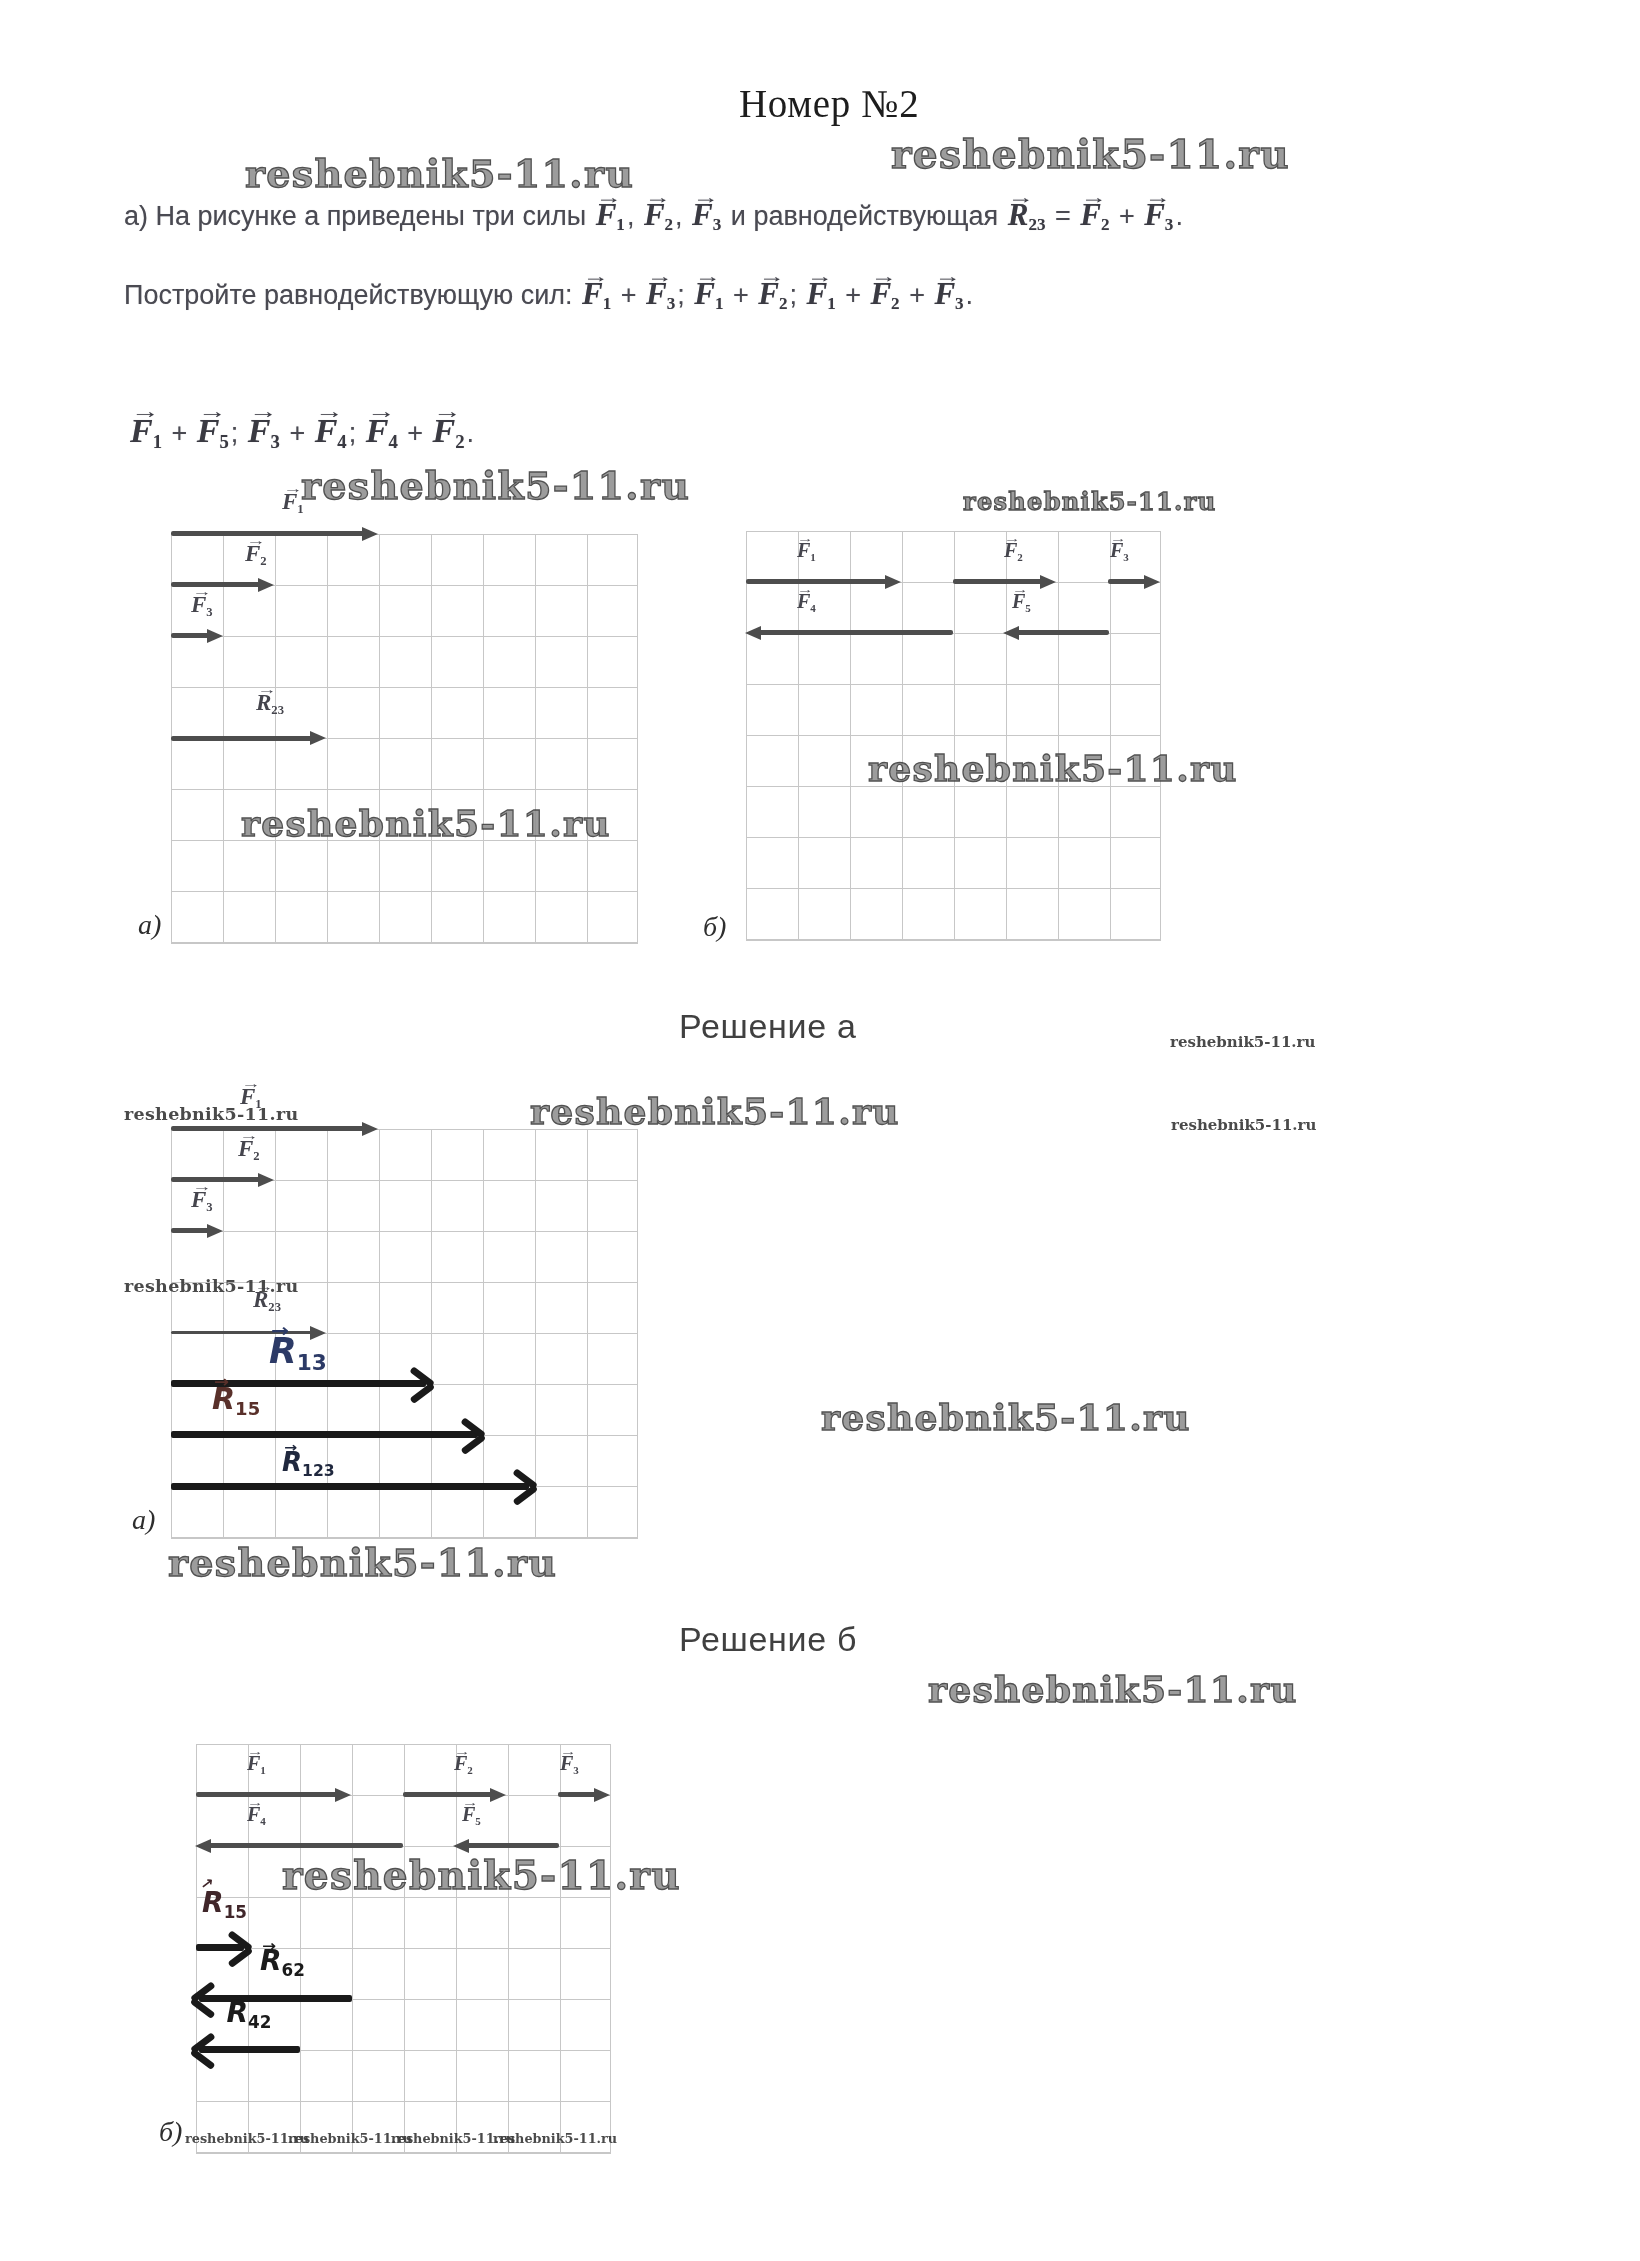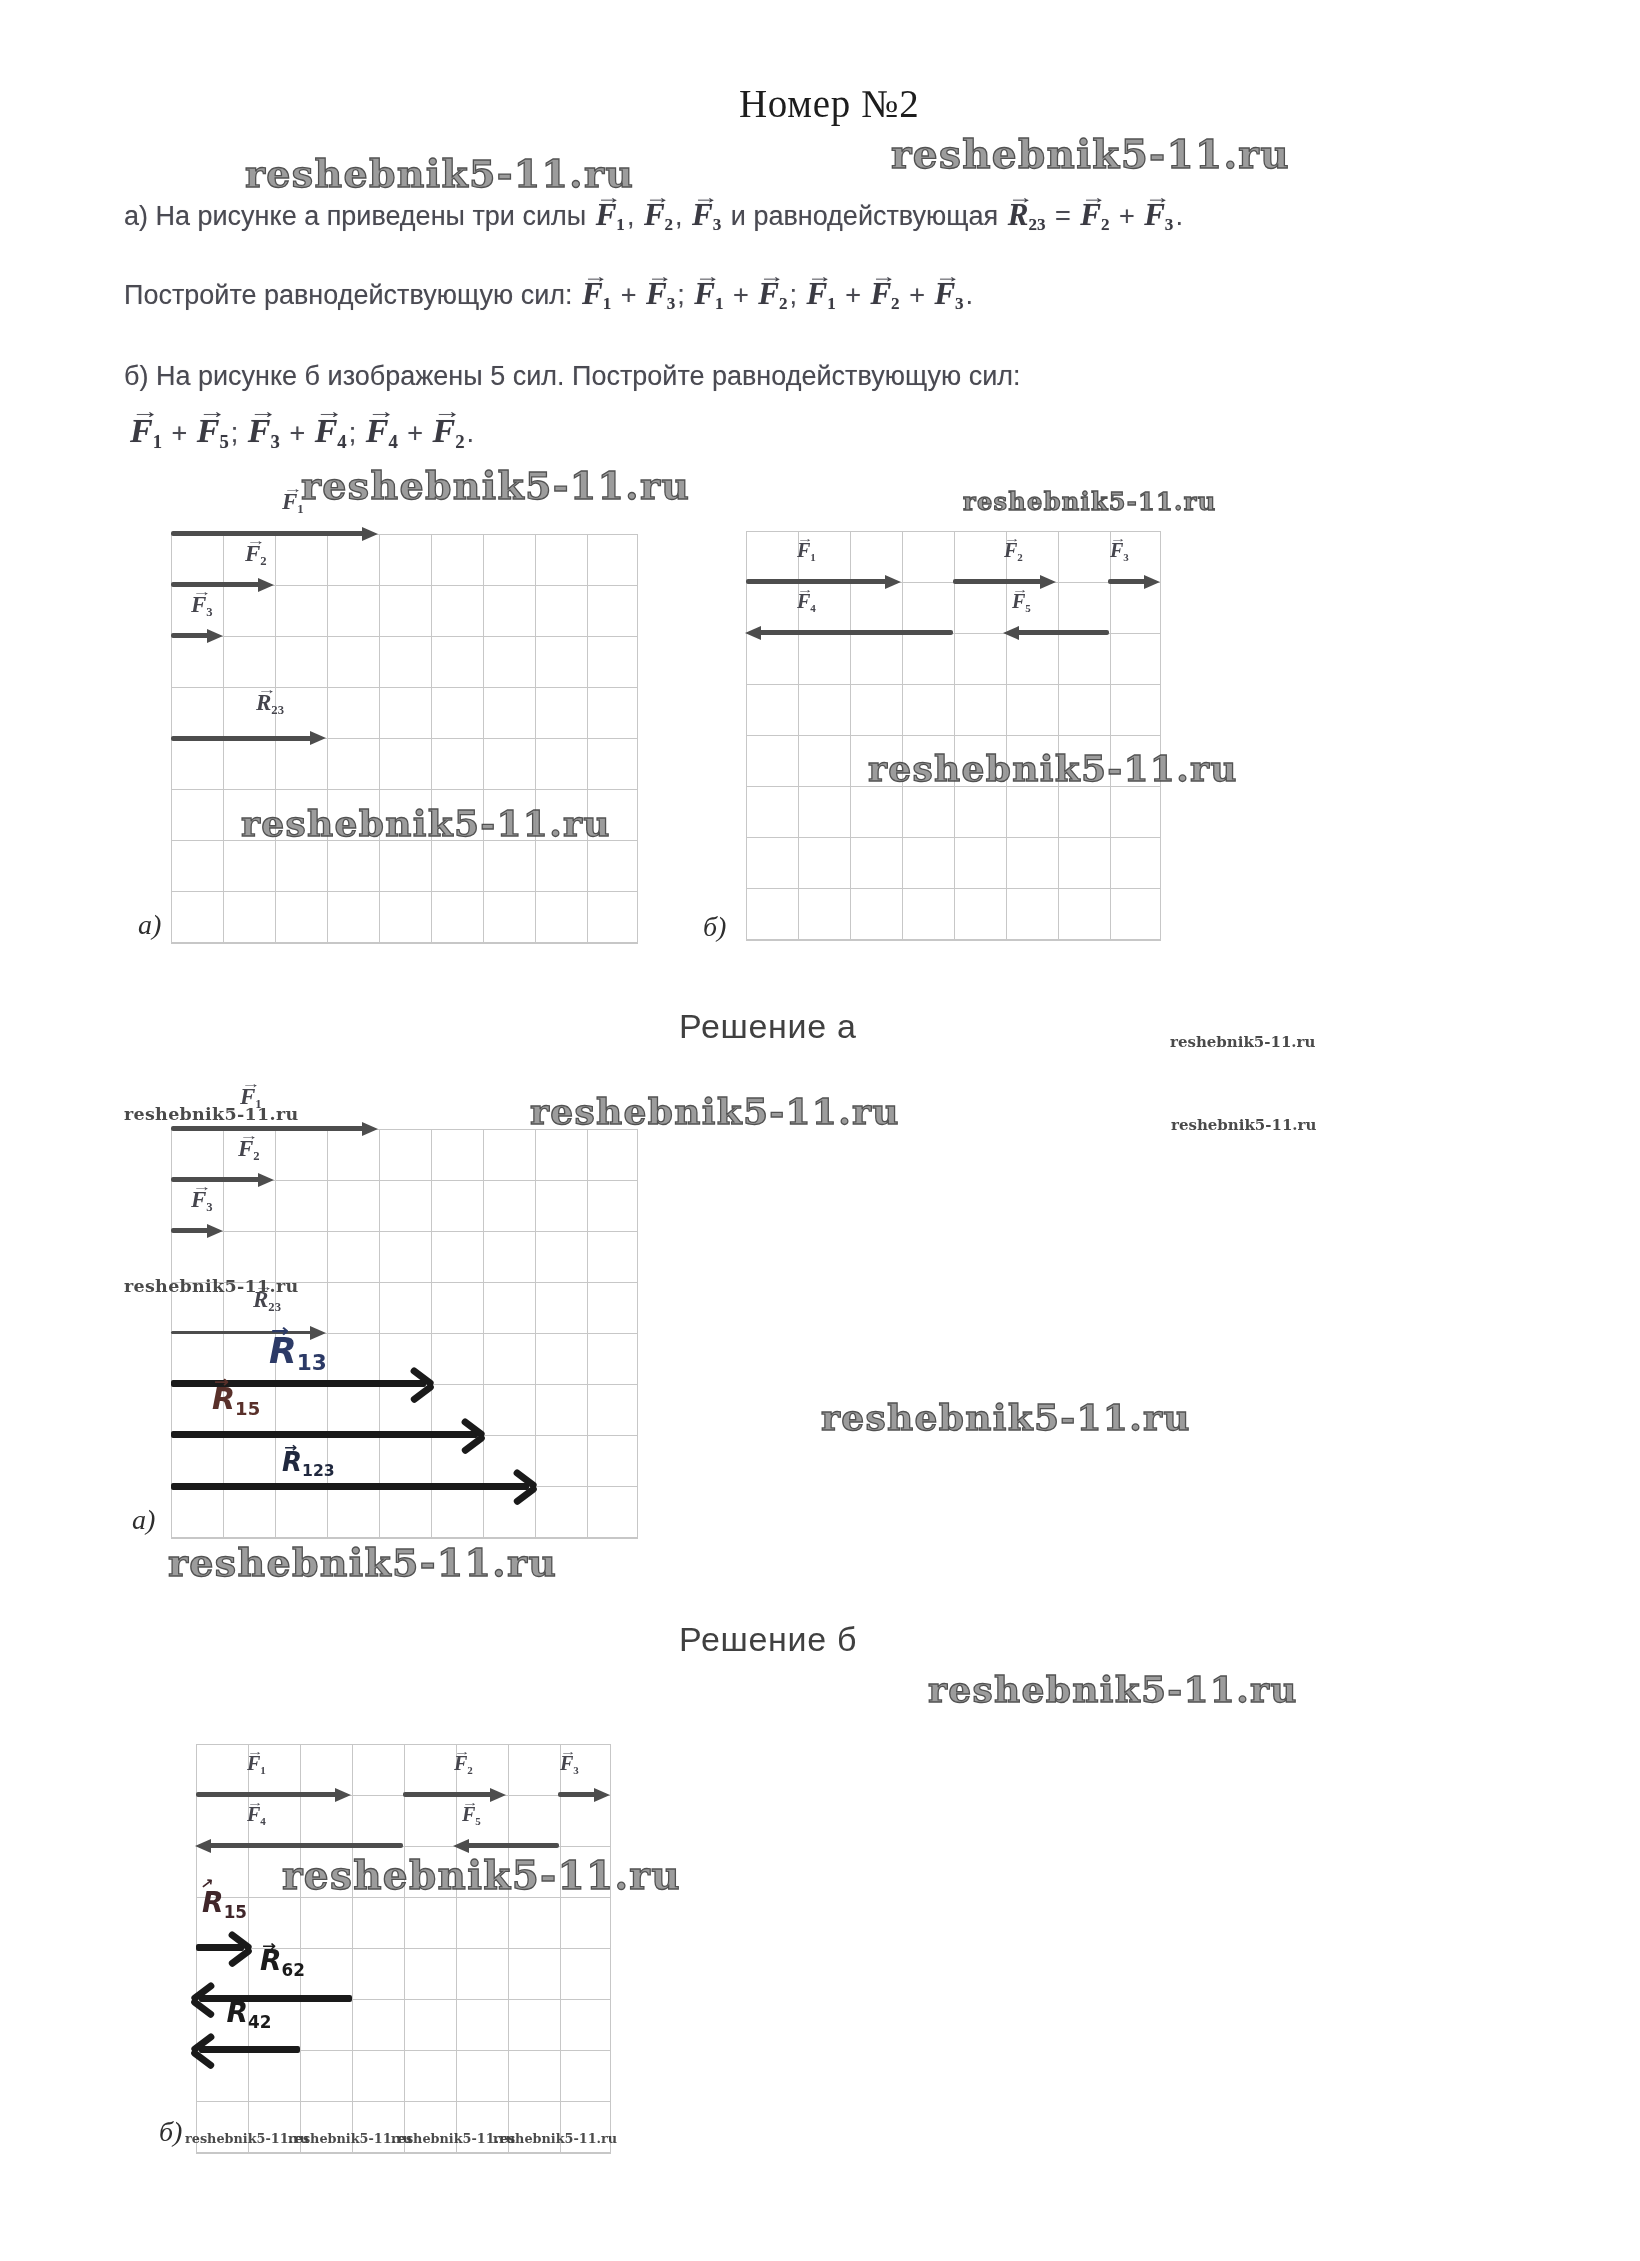--- a/index.html
+++ b/index.html
@@ -43,21 +43,20 @@
   .wm-small{color:#3b3b3b;opacity:.92;letter-spacing:0.3px;}
 </style>
 </head>
 <body>
 
 <div class="page">
   <div class="doc-title">Номер №2</div>
 
   <div class="pline" style="left:124px;top:199px;"><span class="ptext">а) На рисунке а приведены три силы </span><span class="vec"><i class="vec-letter">F</i><sub class="vec-sub">1</sub></span><span class="ptext">, </span><span class="vec"><i class="vec-letter">F</i><sub class="vec-sub">2</sub></span><span class="ptext">, </span><span class="vec"><i class="vec-letter">F</i><sub class="vec-sub">3</sub></span><span class="ptext"> и равнодействующая </span><span class="vec"><i class="vec-letter">R</i><sub class="vec-sub">23</sub></span><span class="ptext"> = </span><span class="vec"><i class="vec-letter">F</i><sub class="vec-sub">2</sub></span><span class="ptext"> + </span><span class="vec"><i class="vec-letter">F</i><sub class="vec-sub">3</sub></span><span class="ptext">.</span></div>
   <div class="pline" style="left:124px;top:278px;"><span class="ptext">Постройте равнодействующую сил: </span><span class="vec"><i class="vec-letter">F</i><sub class="vec-sub">1</sub></span><span class="ptext"> + </span><span class="vec"><i class="vec-letter">F</i><sub class="vec-sub">3</sub></span><span class="ptext">; </span><span class="vec"><i class="vec-letter">F</i><sub class="vec-sub">1</sub></span><span class="ptext"> + </span><span class="vec"><i class="vec-letter">F</i><sub class="vec-sub">2</sub></span><span class="ptext">; </span><span class="vec"><i class="vec-letter">F</i><sub class="vec-sub">1</sub></span><span class="ptext"> + </span><span class="vec"><i class="vec-letter">F</i><sub class="vec-sub">2</sub></span><span class="ptext"> + </span><span class="vec"><i class="vec-letter">F</i><sub class="vec-sub">3</sub></span><span class="ptext">.</span></div>
-  <div class="pline" style="left:124px;top:361px;"><span class="ptext">б) На рисунке б изображены 5 сил. Постройте равнодействующую сил:</span></div>
   <div class="pline lg" style="left:128px;top:414px;"><span class="vec"><i class="vec-letter">F</i><sub class="vec-sub">1</sub></span><span class="ptext"> + </span><span class="vec"><i class="vec-letter">F</i><sub class="vec-sub">5</sub></span><span class="ptext">; </span><span class="vec"><i class="vec-letter">F</i><sub class="vec-sub">3</sub></span><span class="ptext"> + </span><span class="vec"><i class="vec-letter">F</i><sub class="vec-sub">4</sub></span><span class="ptext">; </span><span class="vec"><i class="vec-letter">F</i><sub class="vec-sub">4</sub></span><span class="ptext"> + </span><span class="vec"><i class="vec-letter">F</i><sub class="vec-sub">2</sub></span><span class="ptext">.</span></div>
 
   <div class="sec-head" style="left:679px;top:1007px;">Решение а</div>
   <div class="sec-head" style="left:679px;top:1620px;">Решение б</div>
 
   <div id="layer">
       <div class="grid" style="left: 171px; top: 534px; width: 466px; height: 409px; background-size: 52px 51px;">
         <div class="shaft" style="height: 4.7px; top: -2.7px; background: rgb(77, 77, 77); left: 0px; width: 196px;"></div>
         <div class="tri" style="top: -7.4px; left: 191px; border-left: 16px solid rgb(77, 77, 77);"></div>
         <span class="vec figlab" style="left: 109px; top: -44px; font-size: 23px;"><i class="vec-letter">F</i><sub class="vec-sub">1</sub></span>

